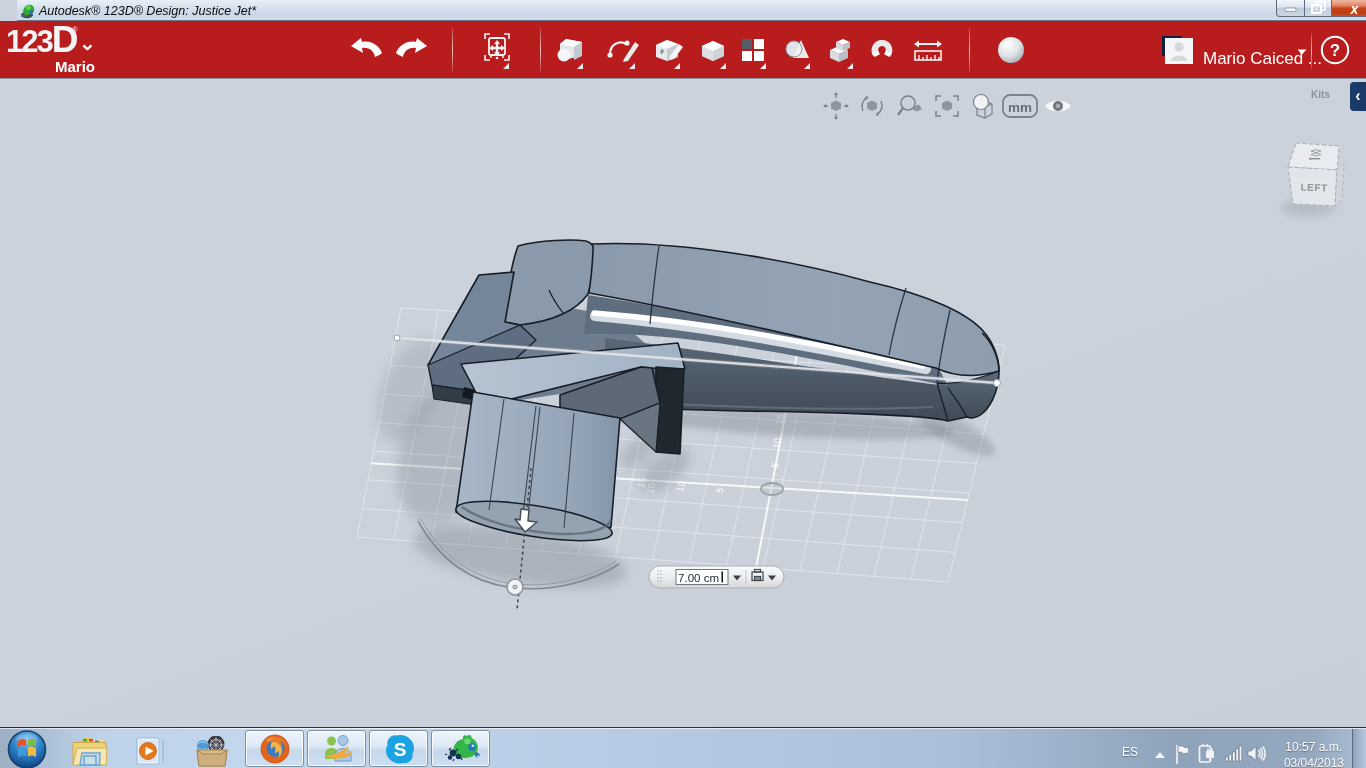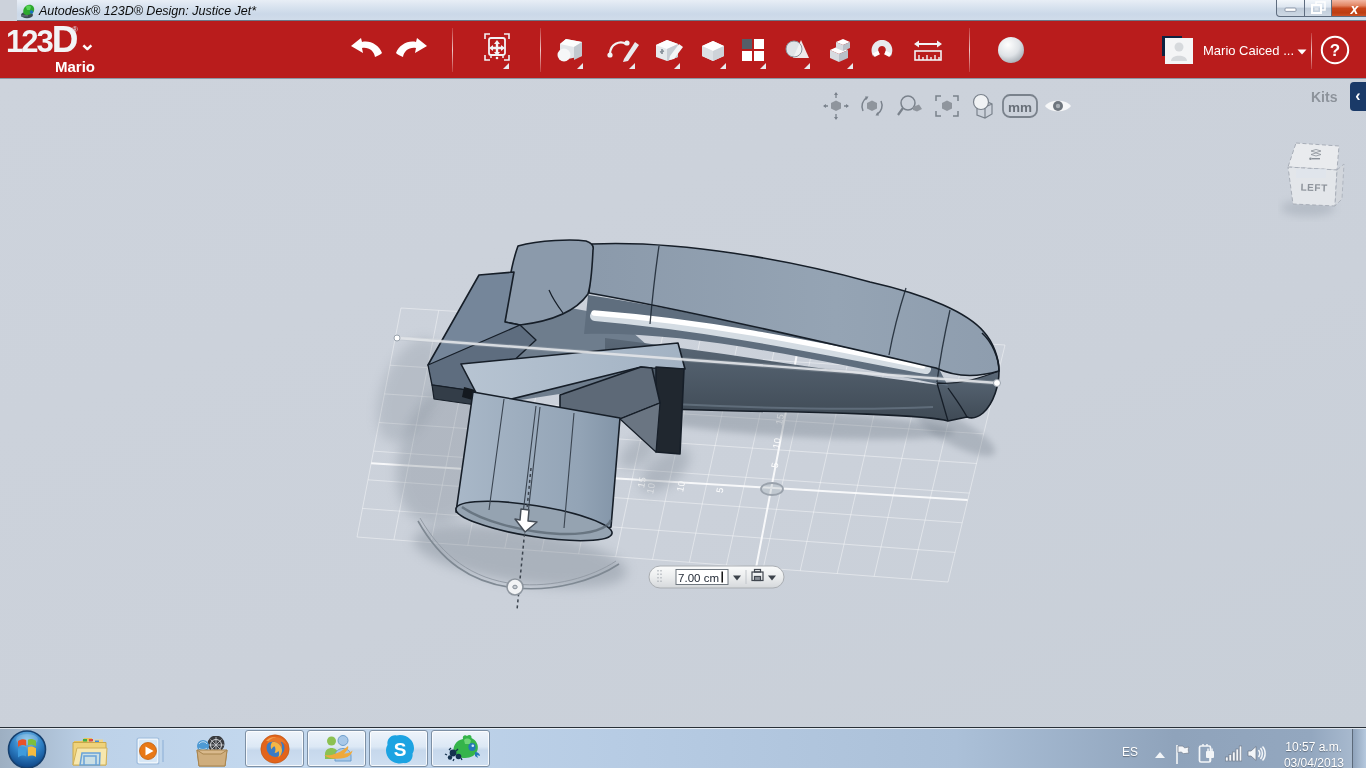--- a/index.html
+++ b/index.html
@@ -27,21 +27,21 @@
 #logo123 { position:absolute; left:6px; top:-2px; font-weight:bold; color:#f2f4f6; }
 #logo123 .n { font-size:31px; letter-spacing:-2px; }
 #logo123 .d { font-size:37px; }
 #logodesign { position:absolute; left:55px; top:37px; font-size:15px; font-weight:bold; color:#fff; }
 #logochev { position:absolute; left:79px; top:10px; color:#fff; font-size:20px; font-weight:bold; }
 #logoreg { position:absolute; left:72px; top:4px; color:#dfe3e8; font-size:8px; }
 
 
 #canvas { position:absolute; left:0; top:80px; width:1366px; height:648px;
   background:linear-gradient(160deg,#cdd3dc 0%, #cbd1da 60%, #c8cfd8 100%); }
-#kits { position:absolute; left:1311px; top:9px; font-size:14px; font-weight:bold; color:#8d939b; }
+#kits { position:absolute; left:1311px; top:9px; font-size:10px; font-weight:bold; color:#8d939b; }
 #sidetab { position:absolute; left:1350px; top:2px; width:16px; height:29px;
   background:#1a3a68; border-radius:4px 0 0 4px; color:#fff; font-weight:bold;
   font-size:16px; text-align:center; line-height:28px; }
 
 
 #taskbar { position:absolute; left:0; top:727px; width:1366px; height:41px;
   border-top:1px solid #283038;
   background:linear-gradient(90deg,#9dafc2 0%,#bdd2e9 7%,#c3d8ee 20%,#b7cce4 45%,#abc0d8 70%,#8fa3bb 86%,#93a7bf 96%,#aebfd3 100%); }
 #taskbar::before { content:""; position:absolute; left:0; top:0; width:100%; height:1px; background:rgba(255,255,255,0.65); }
 .tbox { position:absolute; top:2px; width:59px; height:37px; border-radius:3px;
@@ -199,21 +199,21 @@
         </defs>
       <circle cx="14" cy="14" r="13" fill="url(#sphg)"></circle>
     </svg>
 
     <svg class="abs" style="left:1160px;top:13px" width="36" height="32" viewBox="0 0 36 32">
       <path d="M2 2 L22 2 L22 8 L8 8 L8 22 L2 22 Z" fill="#0d2240"></path>
       <rect x="5" y="4" width="28" height="26" fill="#f4f5f6"></rect>
       <circle cx="19" cy="13" r="4.5" fill="#d6d9dc"></circle>
       <path d="M11 27 C11 20 27 20 27 27 Z" fill="#d6d9dc"></path>
     </svg>
-    <div class="abs" style="left:1203px;top:22px;font-size:13px;color:#fff;white-space:nowrap">Mario Caiced ...</div>
+    <div class="abs" style="left:1203px;top:28px;font-size:17px;color:#fff;white-space:nowrap">Mario Caiced ...</div>
     <svg class="abs" style="left:1297px;top:28px" width="10" height="6" viewBox="0 0 10 6">
         <path d="M0.5 0.5 L9.5 0.5 L5 5.5 Z" fill="#fff"></path>
       </svg>
     <svg class="abs" style="left:1320px;top:14px" width="30" height="30" viewBox="0 0 30 30">
       <circle cx="15" cy="15" r="13.2" fill="none" stroke="#fff" stroke-width="2"></circle>
       <text x="15" y="21" text-anchor="middle" font-size="17" font-weight="bold" fill="#fff" font-family="Liberation Sans">?</text>
     </svg>
   </div>
 
   <div id="canvas">

